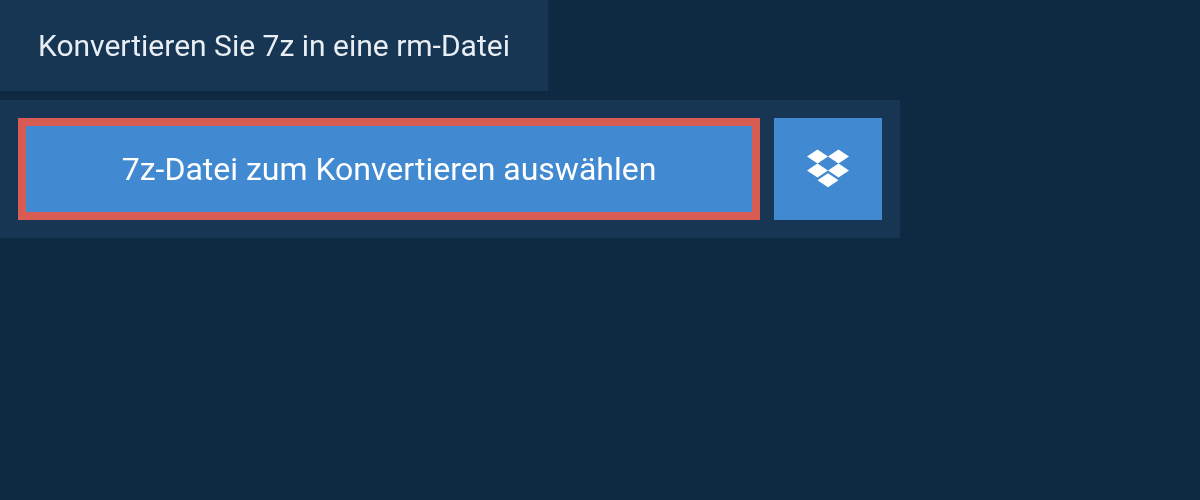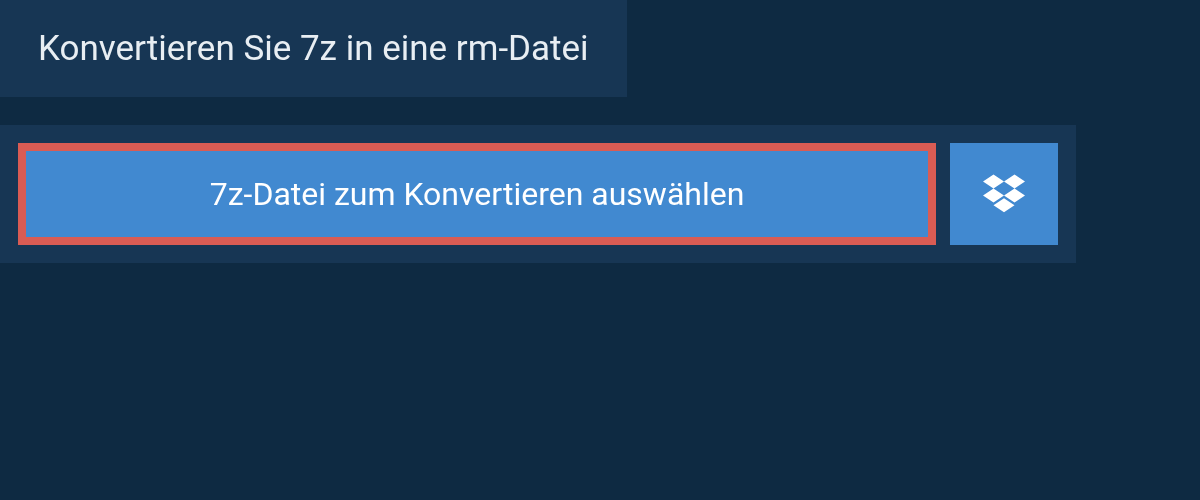--- a/index.html
+++ b/index.html
@@ -14,29 +14,29 @@
       font-family: -apple-system, BlinkMacSystemFont, "Segoe UI", Roboto, Helvetica, Arial, sans-serif;
       overflow: hidden;
     }
     .header-bar {
       background: #173654;
       padding: 28px 38px;
       display: inline-block;
     }
     .header-title {
       color: #e8eef3;
-      font-size: 35px;
+      font-size: 30px;
       font-weight: 400;
       text-align: right;
     }
     .action-panel {
       background: #173654;
-      margin-top: 28px;
+      margin-top: 9px;
       padding: 18px 18px;
-      width: 1076px;
+      width: 900px;
       display: flex;
       gap: 14px;
     }
     .select-file-button {
       flex: 1;
       background: #4189d0;
       border: 8px solid #d95c54;
       color: #ffffff;
       font-size: 32px;
       font-weight: 400;

